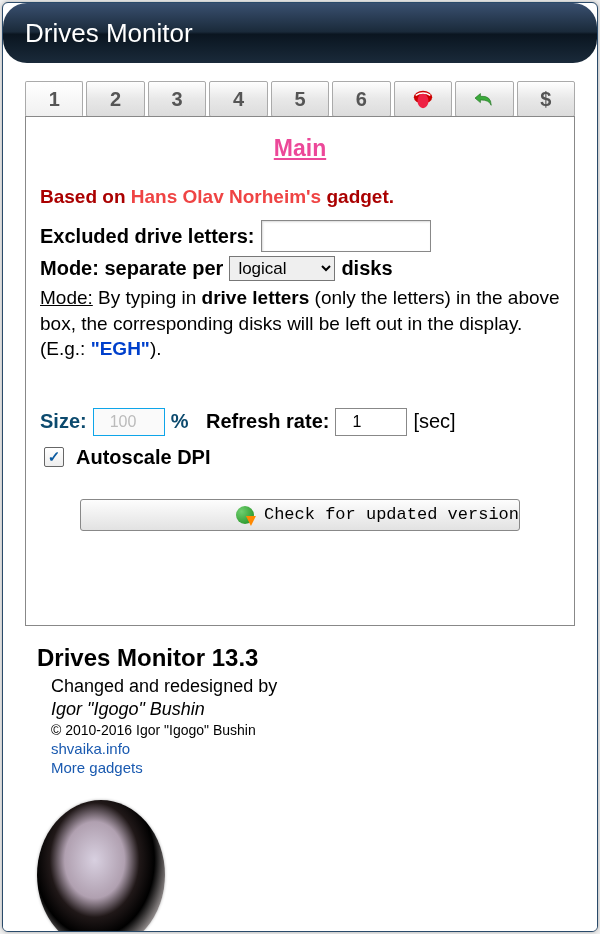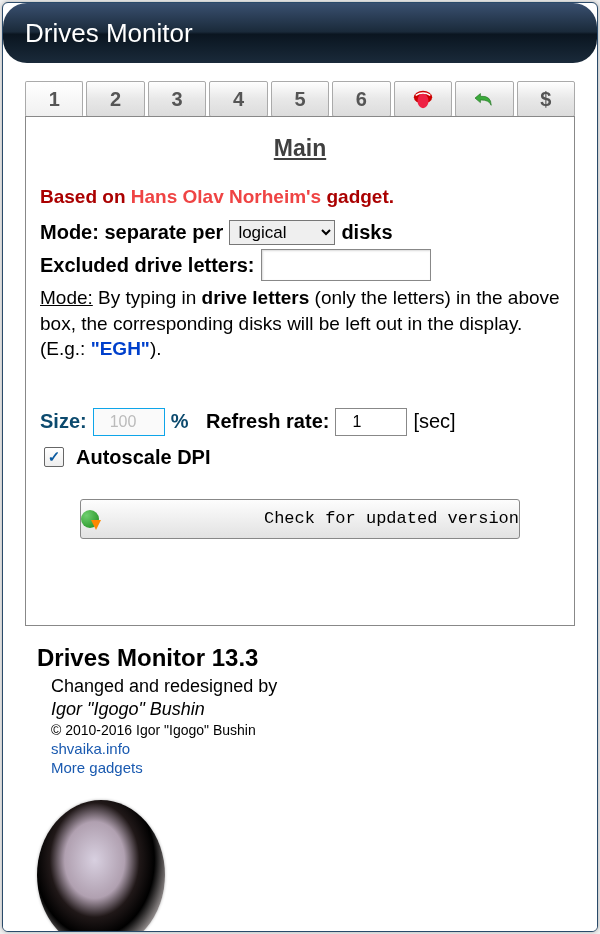--- a/index.html
+++ b/index.html
@@ -68,21 +68,21 @@
     }
     .panel {
       border: 1px solid #888;
       flex: 0 0 auto;
       padding: 18px 14px 28px 14px;
       margin-top: -1px;
       height: 510px;
     }
     .main-title {
       text-align: center;
-      color: #404040;
+      color: #ec4899;
       font-size: 23px;
       font-weight: bold;
       text-decoration: underline;
       margin-bottom: 24px;
     }
     .credit-line {
       font-size: 19px;
       font-weight: bold;
       margin-bottom: 12px;
     }
@@ -150,24 +150,24 @@
       border: 1px solid #666;
       border-radius: 2px;
       background: linear-gradient(to bottom, #fff, #eee);
       display: flex; align-items: center; justify-content: center;
       font-size: 15px;
       color: #0a5aa0;
     }
     .update-btn {
       margin: 30px auto 0 auto;
       width: 440px;
-      height: 40px;
-      display: flex;
-      align-items: center;
-      justify-content: space-between;
+      height: 32px;
+      display: flex;
+      align-items: center;
+      justify-content: flex-end;
       gap: 10px;
       background: linear-gradient(to bottom, #fdfdfd, #e2e2e2);
       border: 1px solid #888;
       border-radius: 3px;
       font-family: "Courier New", monospace;
       font-size: 17px;
       cursor: pointer;
     }
     .globe-icon {
       width: 18px; height: 18px;
@@ -255,30 +255,30 @@
     </div>
 
     <div class="panel">
       <div class="main-title">Main</div>
 
       <div class="credit-line">
         <span class="credit-based">Based on </span><span class="credit-name">Hans Olav Norheim's</span><span class="credit-gadget"> gadget.</span>
       </div>
 
       <div class="row">
+        <span class="bold">Excluded drive letters:</span>
+        <input class="excluded" value="" style="">
+      </div>
+
+      <div class="row">
         <span class="bold">Mode: separate per</span>
         <select class="mode">
           <option>logical</option>
         </select>
         <span class="bold">disks</span>
-      </div>
-
-      <div class="row">
-        <span class="bold">Excluded drive letters:</span>
-        <input class="excluded" value="" style="">
       </div>
 
       <div class="note-block">
         <span class="note-label">Mode:</span><span> By typing in </span><span class="bold">drive letters</span><span> (only the letters) in the above box, the corresponding disks will be left out in the display. (E.g.: </span><span class="egh">"EGH"</span><span>).</span>
       </div>
 
       <div class="spacer30"></div>
 
       <div class="size-row">
         <span class="dim">Size:</span>

